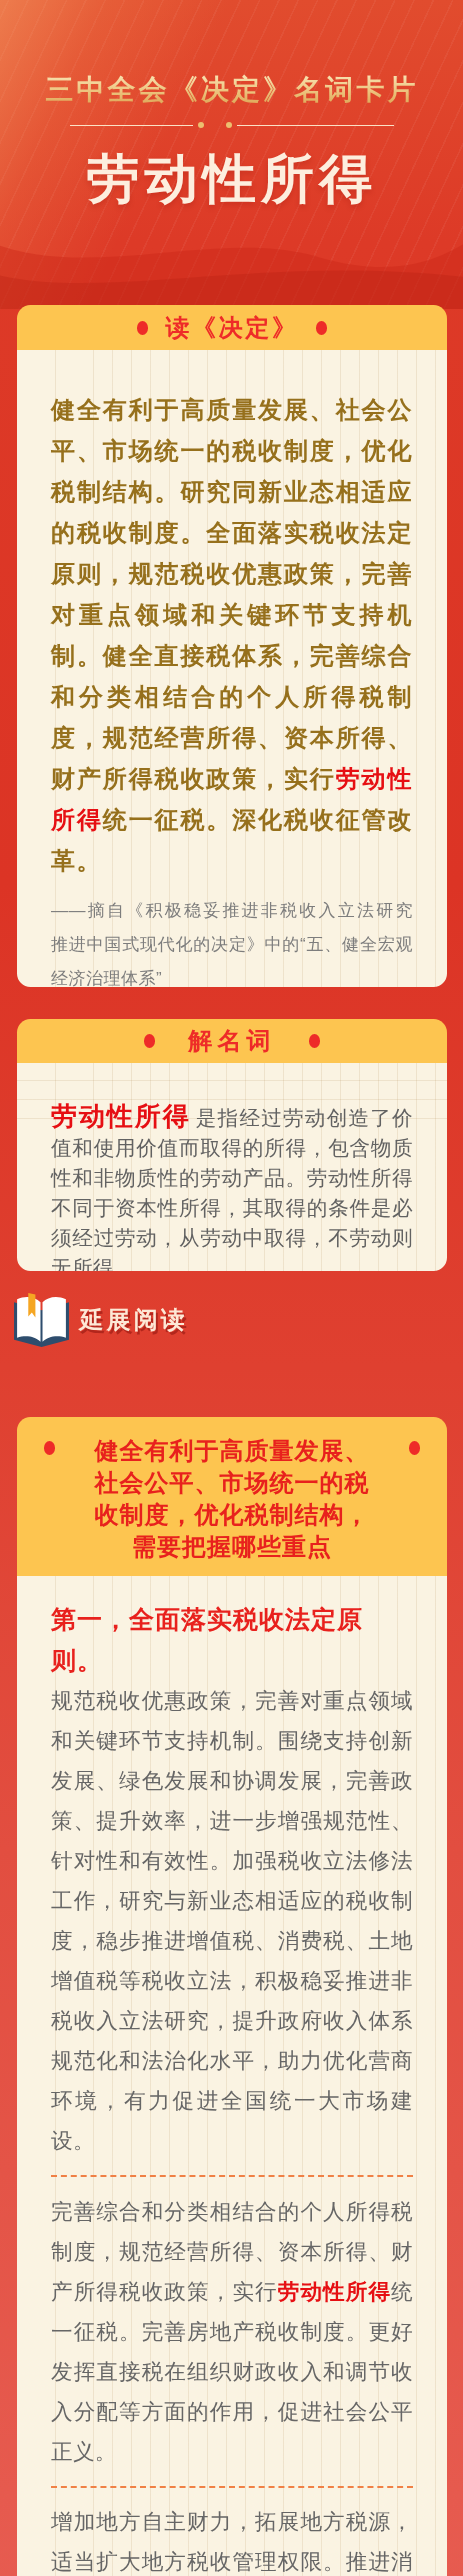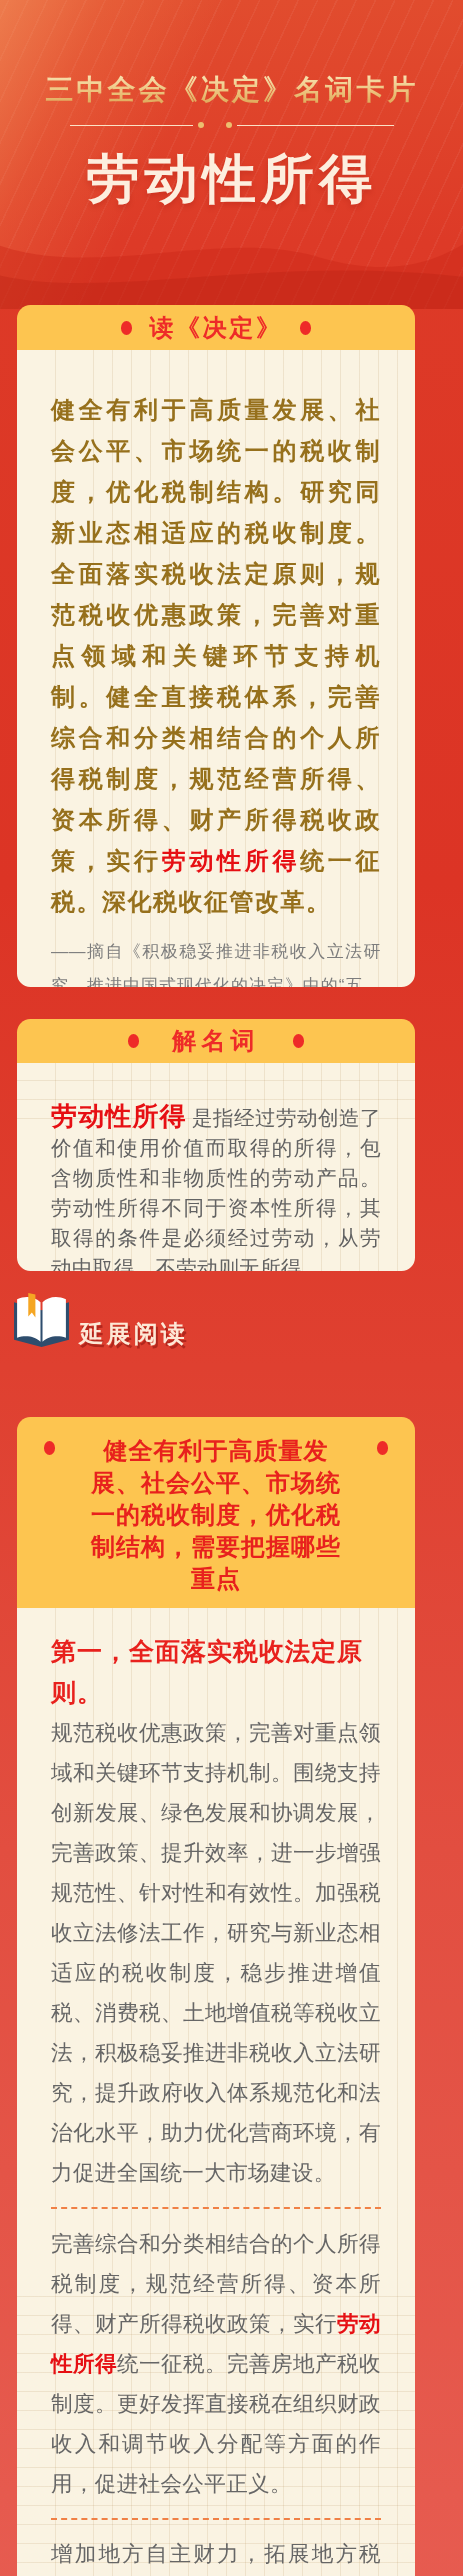--- a/index.html
+++ b/index.html
@@ -21,21 +21,21 @@
   .hd-line{height:1px;background:rgba(255,243,214,.9);}
   .hd-line.l{width:123px;}
   .hd-line.r{width:157px;}
   .hd-dot{width:6.2px;height:6.2px;border-radius:50%;background:#ecbf6f;margin:0 4.6px;}
   .hd-gap{width:13.4px;}
   .hero-title{position:absolute;top:144px;left:0;width:464px;text-align:center;
     font-size:53px;font-weight:bold;letter-spacing:5.2px;color:#fdeede;
     text-shadow:0 2.6px 5.2px rgba(150,20,10,.25);}
   .hero-silk{position:absolute;top:180px;left:0;}
   
-  .card{position:absolute;left:17px;width:398px;}
+  .card{position:absolute;left:17px;width:430px;}
   .card-head{position:relative;background:#fdc550;border-radius:13.4px 13.4px 0 0;
     display:flex;align-items:center;justify-content:center;}
   .head-dot{width:11.3px;height:14px;border-radius:50%;background:#ee2b28;flex:0 0 auto;}
   .card-head .title{font-weight:bold;color:#ee2b28;letter-spacing:2.6px;}
   .card-body{background:
       repeating-linear-gradient(0deg,rgba(176,138,84,.16) 0 0.5px,rgba(0,0,0,0) 0.5px 19px),
       repeating-linear-gradient(90deg,rgba(176,138,84,.16) 0 0.5px,rgba(0,0,0,0) 0.5px 19px),
       #faf3e2;
     border-radius:0 0 13.4px 13.4px;box-sizing:border-box;overflow:hidden;}
   
@@ -49,21 +49,21 @@
   .attribution{margin-top:13.4px;font-size:17px;line-height:34px;color:#7d7d7d;
     letter-spacing:0.5px;text-align:justify;}
   
   #card-term{top:1019px;}
   #card-term .card-head{height:44px;gap:33px;}
   #card-term .title{font-size:24px;letter-spacing:5.2px;}
   #card-term .card-body{height:208px;padding:38px 34px 0;}
   .definition{font-size:20.6px;line-height:30px;color:#626262;text-align:justify;letter-spacing:0.3px;}
   .definition .term{font-size:26px;font-weight:bold;color:#e60f13;margin-right:5.2px;letter-spacing:1px;}
   
-  .ext-banner{position:absolute;top:1289px;left:11.3px;display:flex;align-items:flex-end;gap:7.2px;}
+  .ext-banner{position:absolute;top:1289px;left:11.3px;display:flex;align-items:center;gap:7.2px;}
   .ext-banner .label{font-size:24px;font-weight:bold;color:#fde8d6;letter-spacing:3.1px;
     text-shadow:2.1px 2.6px 0 rgba(140,18,12,.55);}
   
   #card-extended{top:1417px;}
   #card-extended .card-head{padding:17.5px 66px 13.4px;border-radius:13.4px 13.4px 0 0;}
   #card-extended .title{font-size:24px;line-height:32px;letter-spacing:1px;text-align:center;color:#e8211d;}
   #card-extended .head-dot{position:absolute;}
   #card-extended .head-dot.left{left:27px;top:24px;}
   #card-extended .head-dot.right{right:27px;top:24px;}
   #card-extended .card-body{height:2209px;padding:23px 34px 0;}

